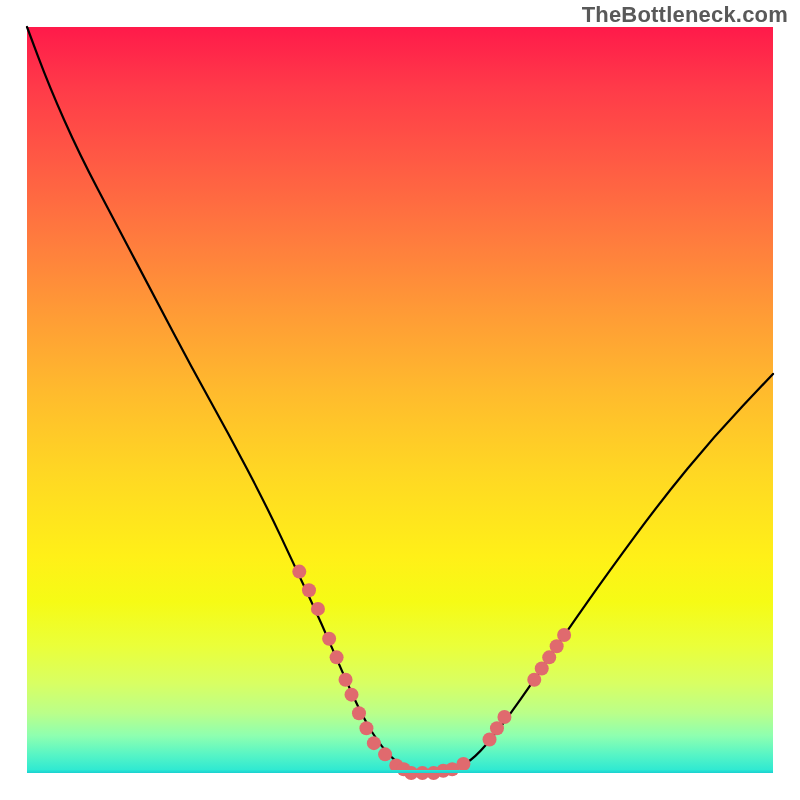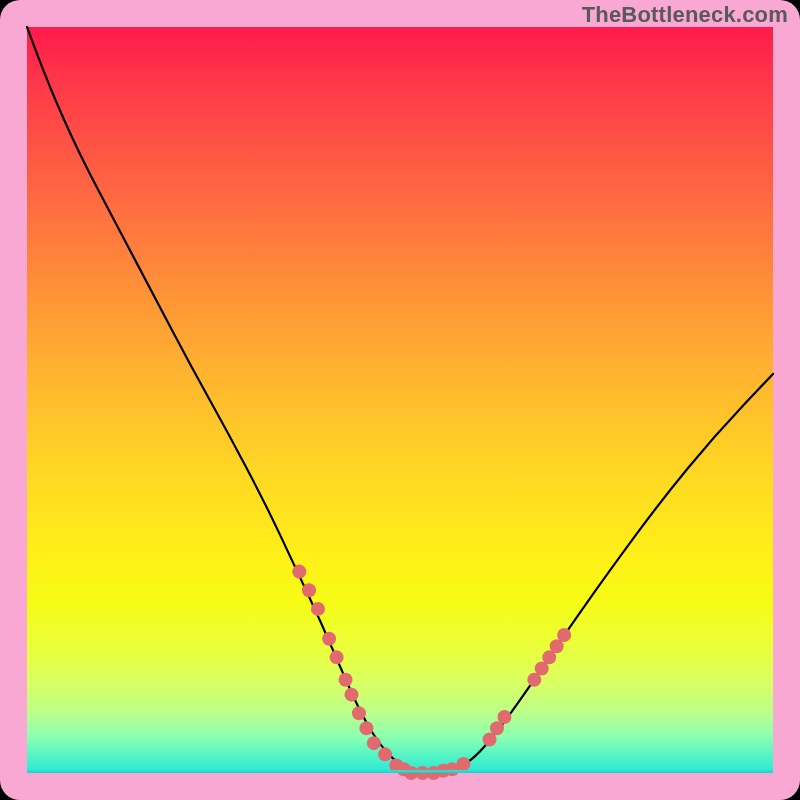--- a/index.html
+++ b/index.html
@@ -8,22 +8,21 @@
     width: 800px;
     height: 800px;
     background: #000;
     overflow: hidden;
     font-family: Arial, Helvetica, sans-serif;
   }
   .frame {
     position: relative;
     width: 800px;
     height: 800px;
-    background: #f9a8d4;
-    border-radius: 20px;
+    background: #ffffff;
   }
   .watermark {
     position: absolute;
     top: 2px;
     right: 12px;
     color: #595959;
     font-size: 22px;
     font-weight: 600;
     letter-spacing: 0.2px;
     z-index: 10;

